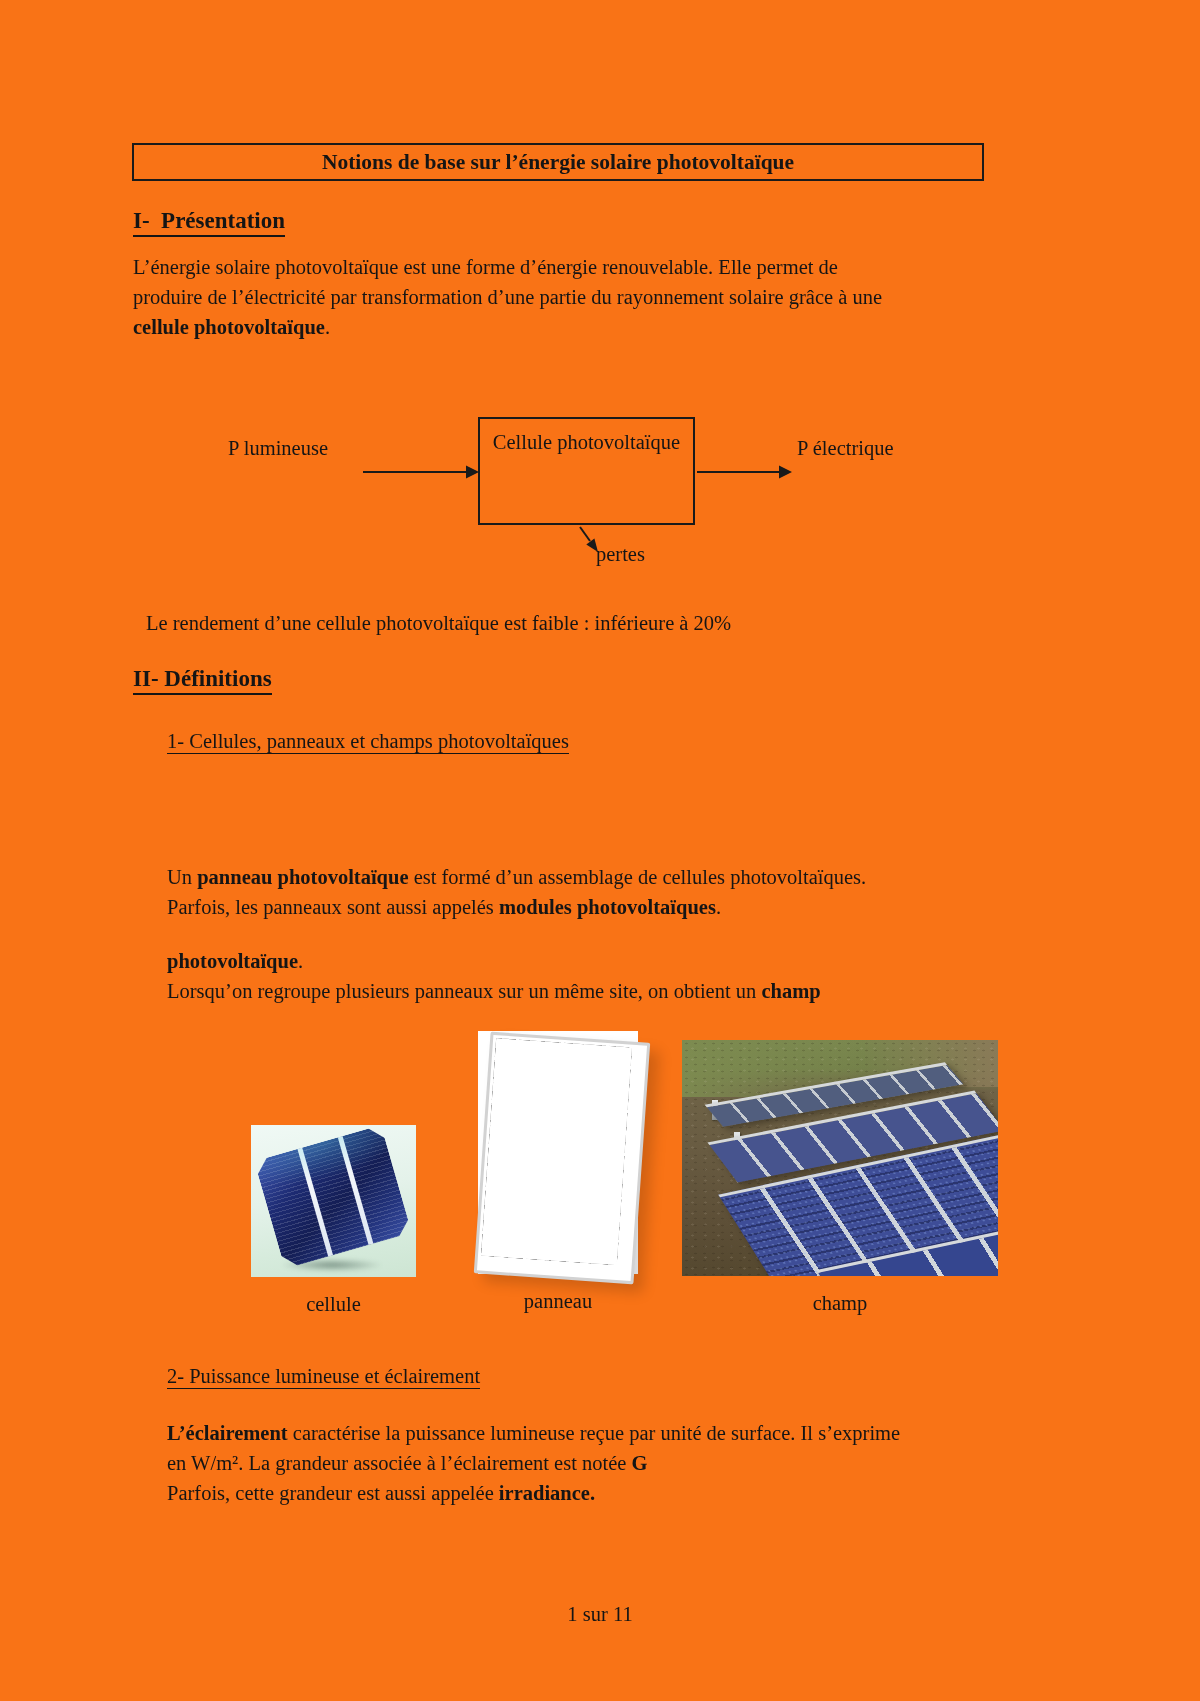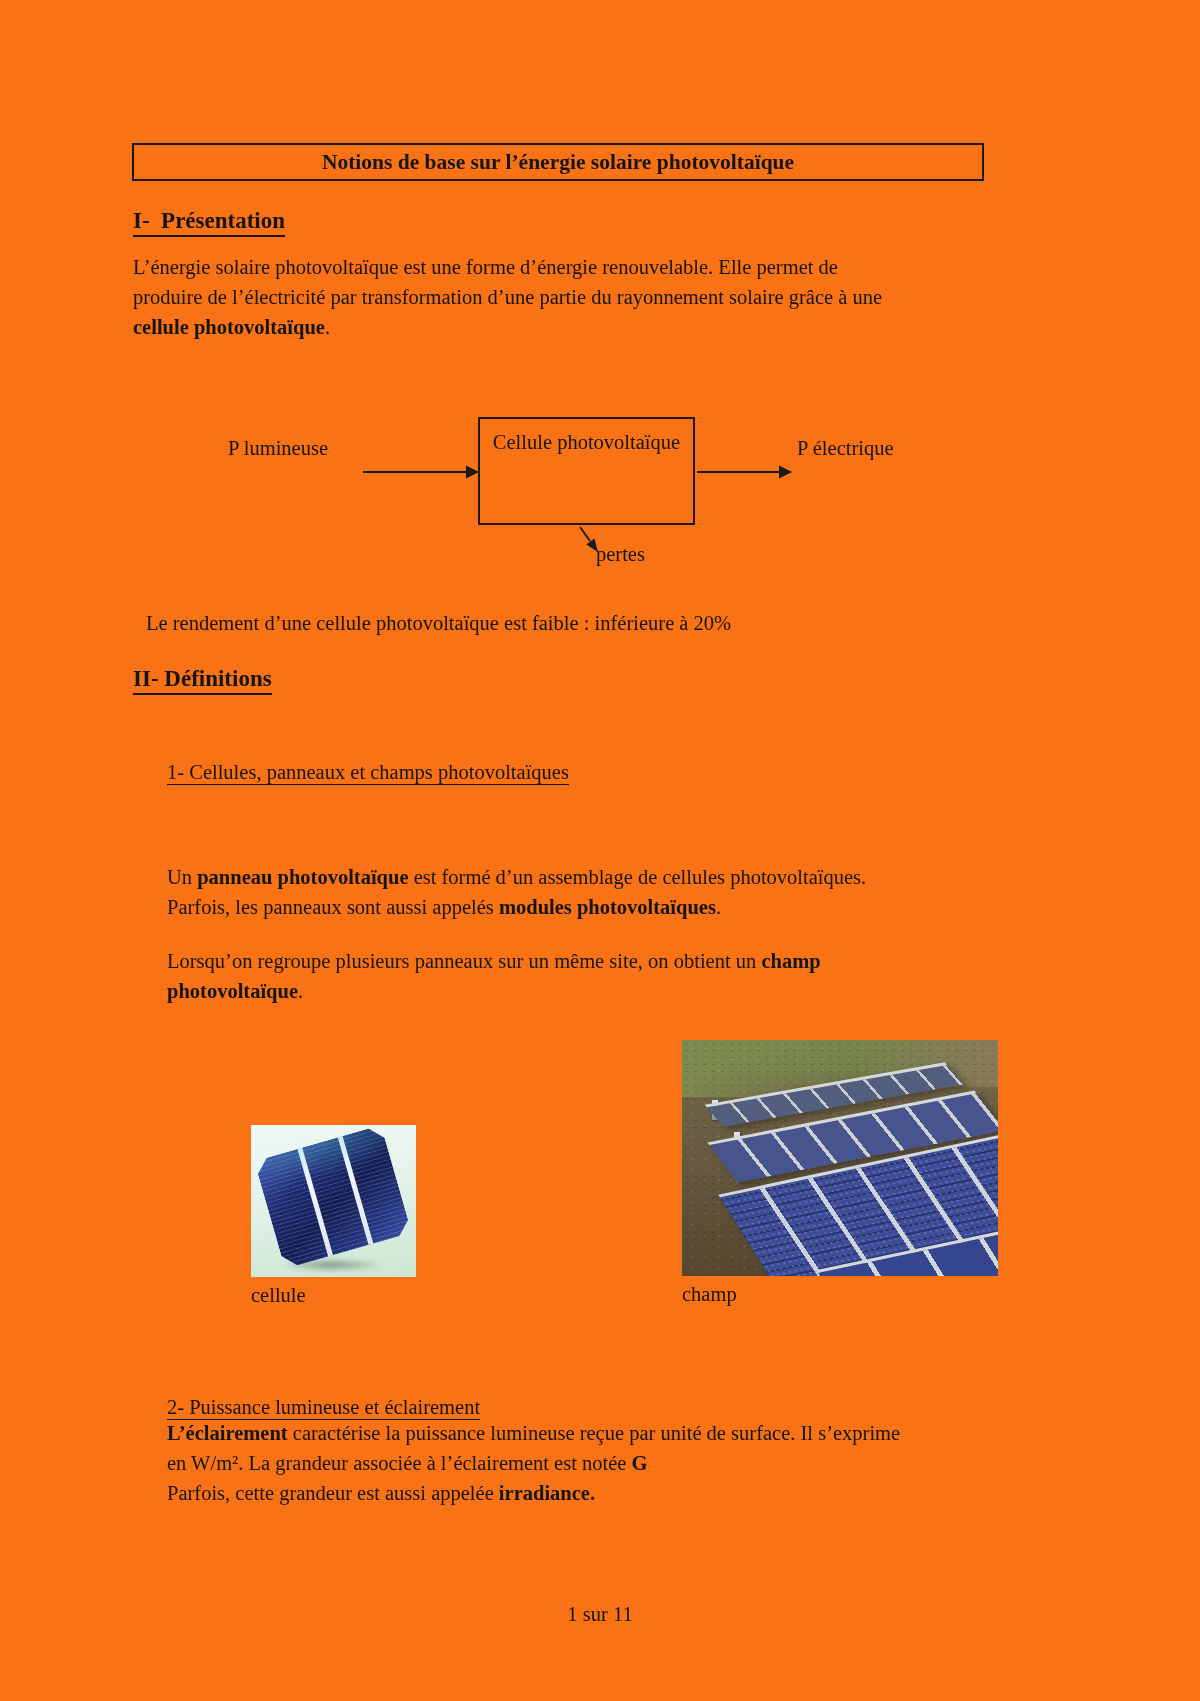--- a/index.html
+++ b/index.html
@@ -7,21 +7,21 @@
         font-family:"Liberation Serif","DejaVu Serif",serif;color:#151515;overflow:hidden;}
 
   
   .para{position:absolute;font-size:20.5px;line-height:30px;}
   .tline{display:block;white-space:nowrap;}
   .title-box{position:absolute;left:132px;top:143px;width:852px;height:38px;
              border:2px solid #1a1a1a;box-sizing:border-box;display:flex;align-items:center;justify-content:center;}
   .title-text{font-size:21.5px;font-weight:bold;}
   .h1{position:absolute;font-size:23px;font-weight:bold;}
   .hu{border-bottom:2.5px solid #151515;padding-bottom:2px;white-space:pre;}
-  .h2{position:absolute;font-size:20.5px;font-weight:normal;margin-top:31px;}
+  .h2{position:absolute;font-size:20.5px;font-weight:normal;}
   .hu2{border-bottom:1.5px solid #151515;padding-bottom:1px;}
   .h1-i{left:133px;top:208px;}
   .intro{left:133px;top:252px;}
   .note{left:146px;top:608px;}
   .h1-ii{left:133px;top:666px;}
   .sub1{left:167px;top:730px;}
   .p-cellule{left:167px;top:782px;}
   .p-panneau{left:167px;top:862px;}
   .p-champ{left:167px;top:946px;}
   .sub2{left:167px;top:1365px;}
@@ -36,21 +36,21 @@
   .dlabel{position:absolute;font-size:20.5px;white-space:nowrap;}
   .dl-in{left:228px;top:57px;}
   .dl-out{left:797px;top:57px;}
   .dl-loss{left:596px;top:163px;}
 
   
   .fig{position:absolute;margin:0;}
   .fig-cellule{left:251px;top:1125px;width:165px;}
   .fig-panneau{left:478px;top:1031px;width:160px;}
   .fig-champ{left:682px;top:1040px;width:316px;}
-  .cap{display:block;text-align:left;font-size:20.5px;margin-top:7px;}
+  .cap{display:block;text-align:center;font-size:20.5px;margin-top:16px;}
 
   
   .photo-cellule{position:relative;width:165px;height:152px;overflow:hidden;
     background:linear-gradient(170deg,#f0f9f5 0%,#e4f2ea 45%,#d6ebdc 75%,#cde5d3 100%);}
   .photo-cellule .ground-shadow{position:absolute;left:12px;right:16px;bottom:3px;height:18px;
     background:radial-gradient(50% 50% at 50% 50%,rgba(45,70,60,.5),transparent 75%);filter:blur(2px);}
   .cell-chip{position:absolute;left:16px;top:16px;width:132px;height:112px;transform:rotate(-16deg);
     background:linear-gradient(150deg,#4059b3 0%,#1d2b73 30%,#141e55 55%,#24357f 80%,#3a50a5 100%);
     clip-path:polygon(10% 0%,90% 0%,100% 12%,100% 88%,90% 100%,10% 100%,0% 88%,0% 12%);
     box-shadow:6px 10px 10px rgba(70,110,95,.5);}
@@ -152,35 +152,43 @@
     <span class="hu2">1- Cellules, panneaux et champs photovoltaïques</span>
   </div>
 
 
   <div class="para p-panneau">
     <span class="tline"><span>Un </span><b>panneau photovoltaïque</b><span> est formé d’un assemblage de cellules photovoltaïques.</span></span>
     <span class="tline"><span>Parfois, les panneaux sont aussi appelés </span><b>modules photovoltaïques</b><span>.</span></span>
   </div>
 
   <div class="para p-champ">
+    <span class="tline"><b>photovoltaïque</b><span>.</span></span>
     <span class="tline"><span>Lorsqu’on regroupe plusieurs panneaux sur un même site, on obtient un </span><b>champ</b></span>
-    <span class="tline"><b>photovoltaïque</b><span>.</span></span>
   </div>
 
   <figure class="fig fig-cellule">
     <div class="photo-cellule">
       <div class="ground-shadow"></div>
       <div class="cell-chip">
         <i class="busbar b1"></i>
         <i class="busbar b2"></i>
       </div>
     </div>
     <figcaption class="cap">cellule</figcaption>
   </figure>
 
+  <figure class="fig fig-panneau">
+    <div class="photo-panneau">
+      <div class="panel-tilt">
+        <div class="panel-grid"></div>
+      </div>
+    </div>
+    <figcaption class="cap">panneau</figcaption>
+  </figure>
 
   <figure class="fig fig-champ">
     <div class="photo-champ">
       <div class="champ-grass"></div>
       <div class="champ-dirt-tr"></div>
       <div class="champ-speckle"></div>
       <div class="post p1"></div>
       <div class="post p2"></div>
       <div class="crow r1"></div>
       <div class="crow r2"></div>

